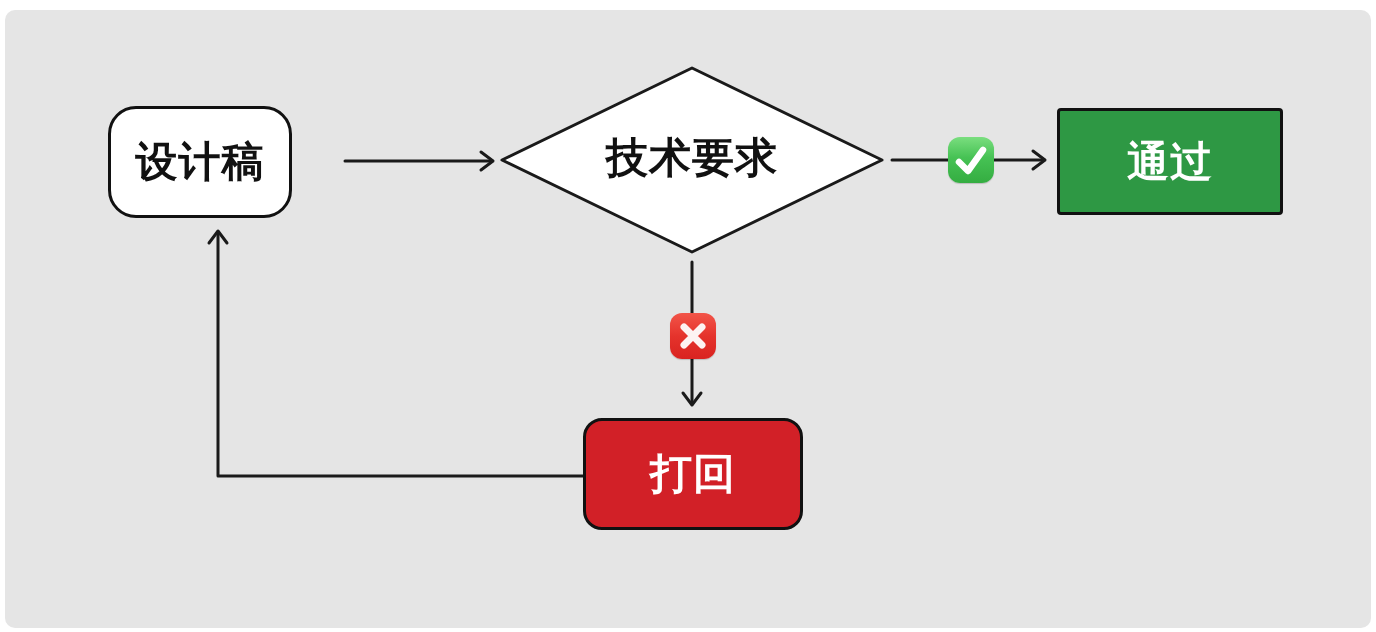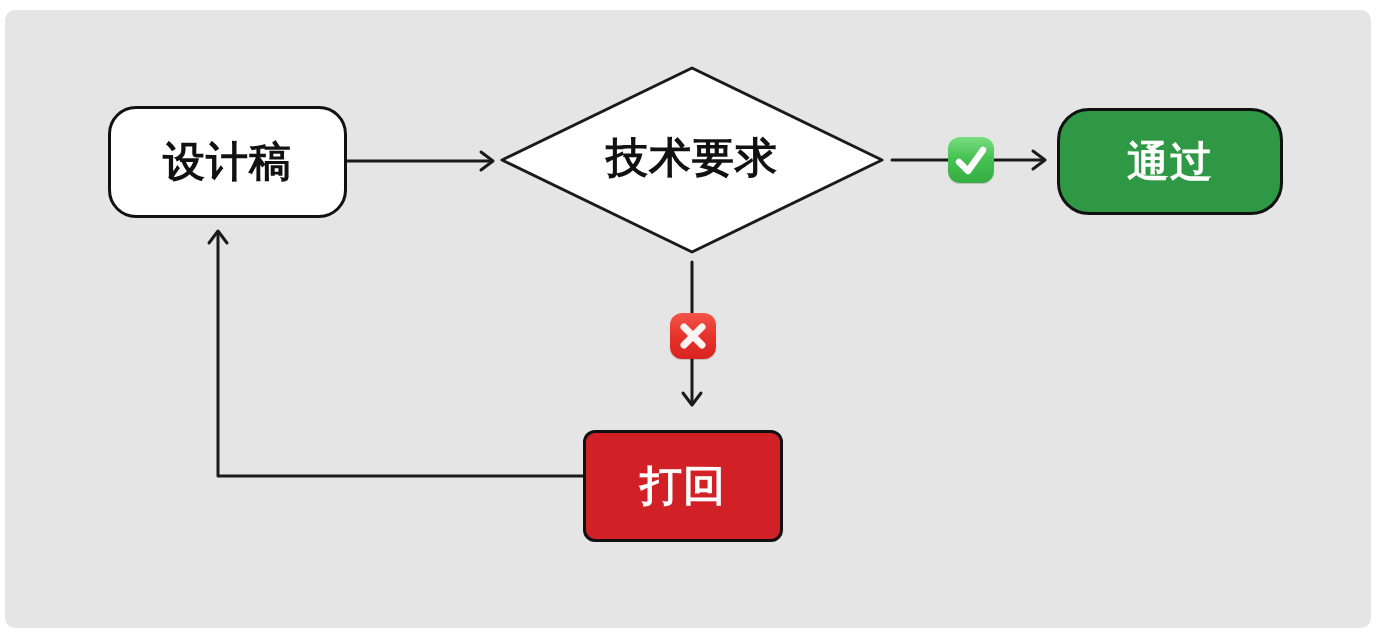--- a/index.html
+++ b/index.html
@@ -30,36 +30,36 @@
     justify-content: center;
     border: 3px solid #111111;
     box-sizing: border-box;
     font-weight: 700;
     font-size: 42px;
     letter-spacing: 1px;
     cursor: default;
   }
   .node-design {
     left: 108px; top: 106px;
-    width: 239px; height: 112px;
+    width: 184px; height: 112px;
     border-radius: 28px;
     background: #ffffff;
     color: #111111;
   }
   .node-pass {
     left: 1057px; top: 108px;
     width: 226px; height: 107px;
-    border-radius: 32px;
+    border-radius: 4px;
     background: #2e9844;
     color: #ffffff;
   }
   .node-reject {
-    left: 583px; top: 430px;
-    width: 200px; height: 112px;
-    border-radius: 12px;
+    left: 583px; top: 418px;
+    width: 220px; height: 112px;
+    border-radius: 19px;
     background: #d22027;
     color: #ffffff;
   }
   .decision-label {
     position: absolute;
     left: 542px; top: 130px;
     width: 300px; height: 60px;
     display: flex;
     align-items: flex-start;
     justify-content: center;

